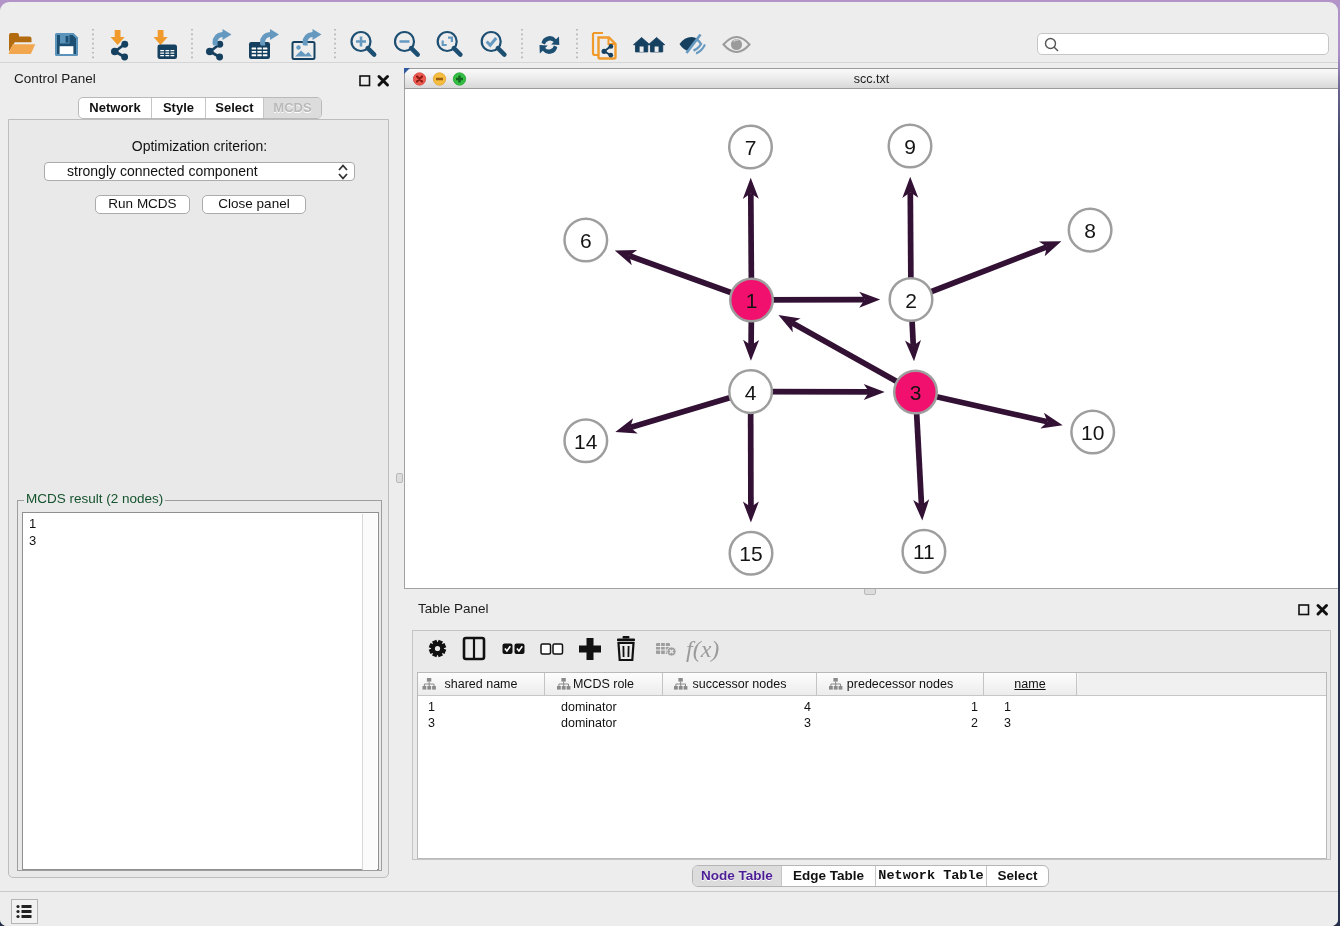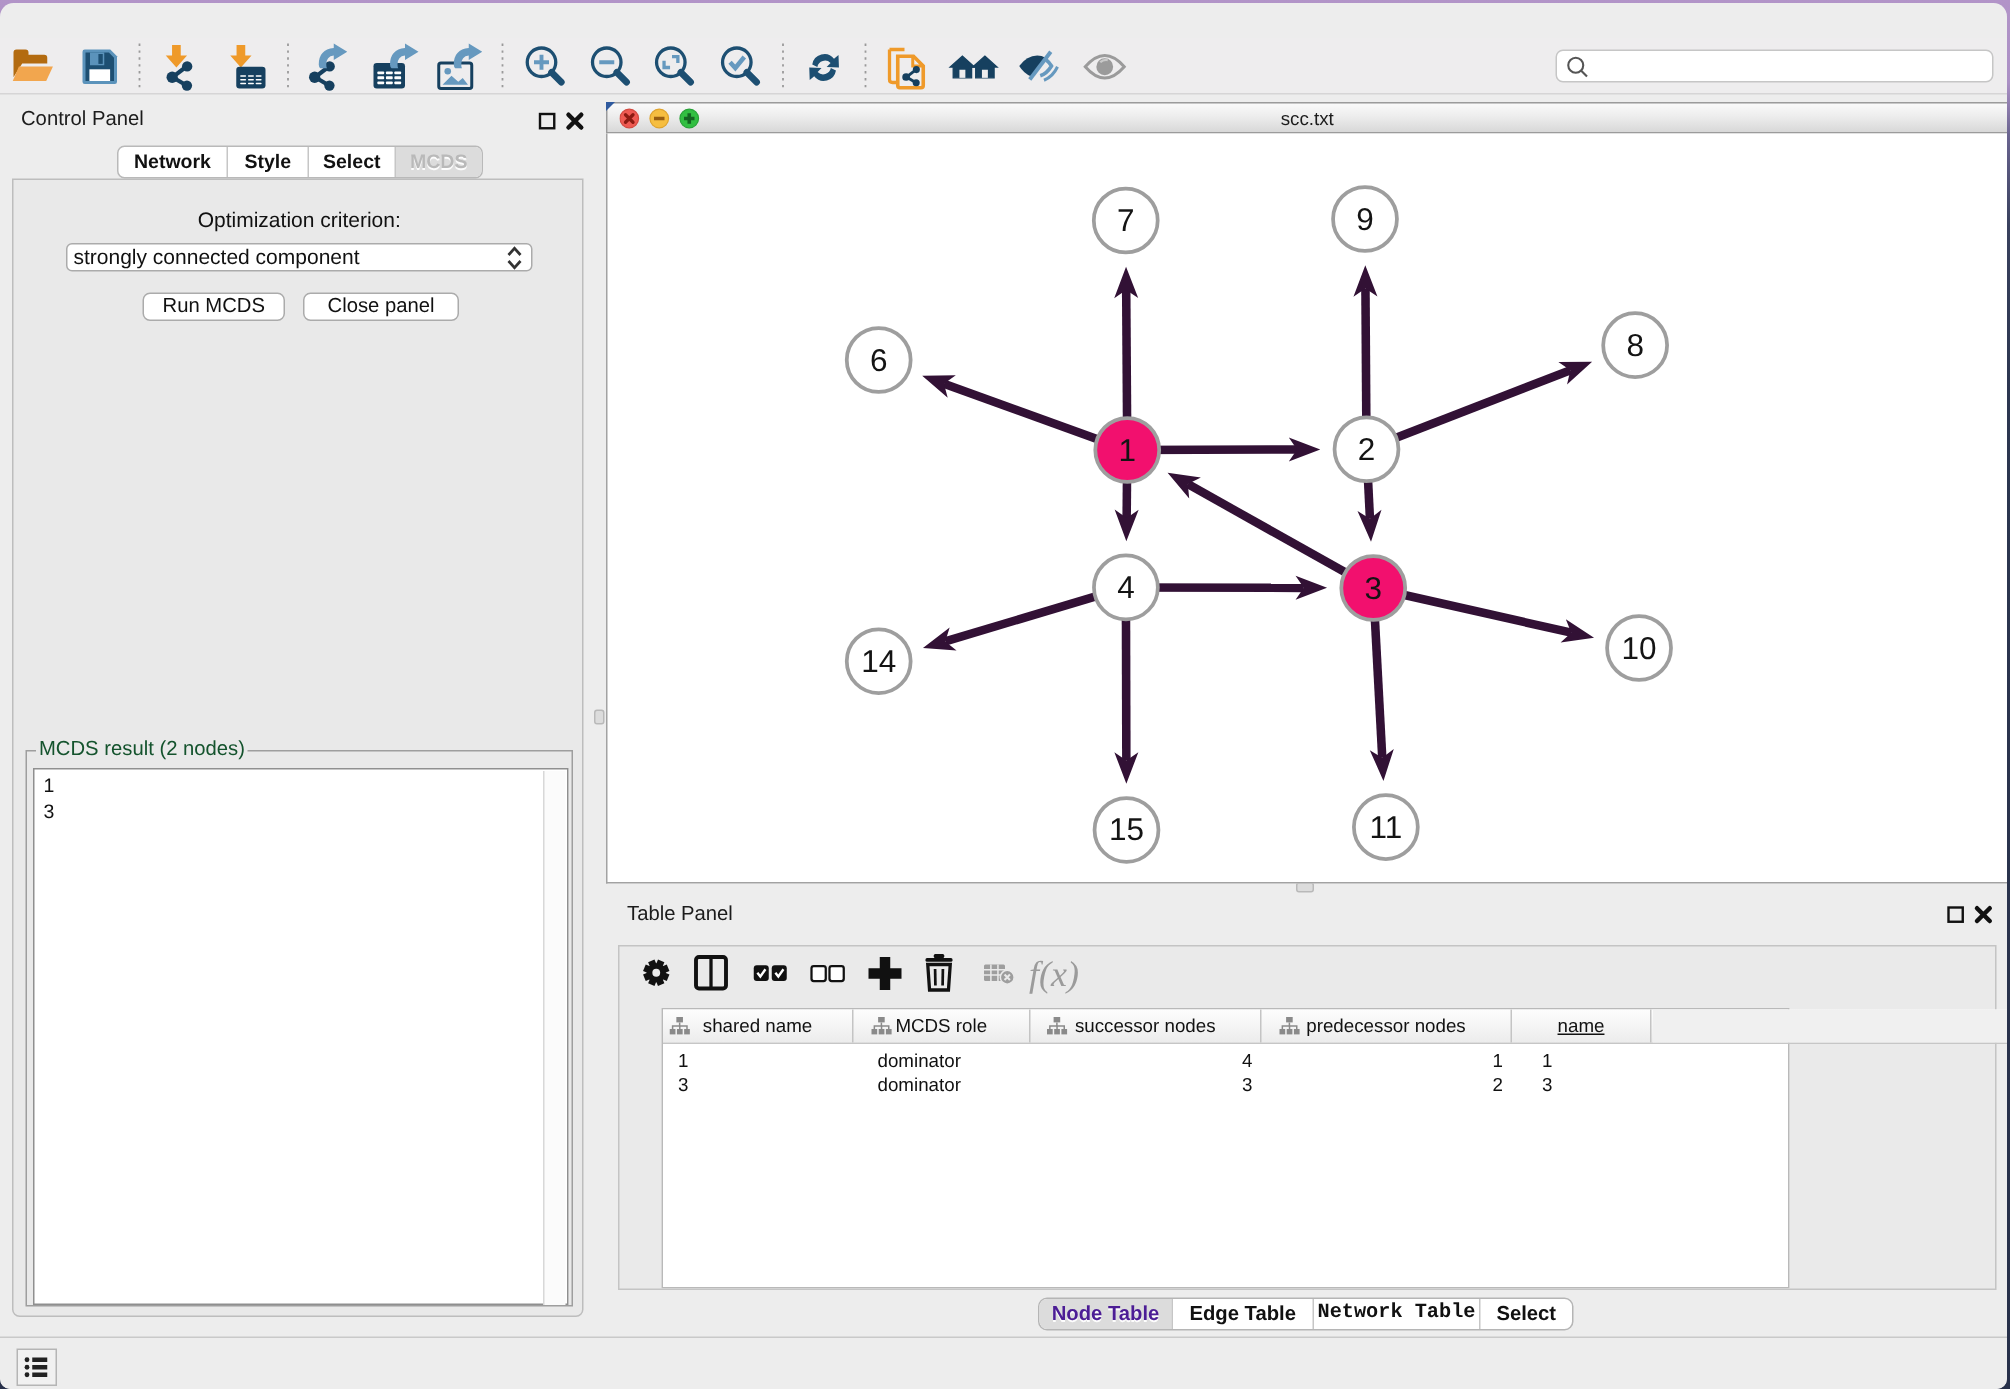--- a/index.html
+++ b/index.html
@@ -29,21 +29,21 @@
           background:#fff; border:1px solid #b9b9b9; border-radius:5px; display:flex;
           font-size:13px; font-weight:bold; z-index:5; }
   .tabs .tab { flex:0 0 auto; text-align:center; line-height:20px; color:#111;
                border-right:1px solid #c6c6c6; }
   .tabs .tab.sel { background:#dcdcdc; color:#b9b9b9; text-shadow:0 1px 0 #fdfdfd;
                    border-right:none; border-radius:0 4px 4px 0; }
   .optlabel { position:absolute; left:0; top:136px; width:399px; text-align:center;
               font-size:14px; color:#111; }
   .combo { position:absolute; left:44px; top:160px; width:311px; height:19px; background:#fff;
            border:1px solid #ababab; border-radius:4px; font-size:14px; color:#111;
-           line-height:16px; padding-left:4px; }
+           line-height:16px; padding-left:22px; }
   .btn { position:absolute; height:19px; background:#fff; border:1px solid #ababab;
          border-radius:5px; font-size:13.5px; color:#111; text-align:center; line-height:16.5px; }
   .fieldset { position:absolute; left:17px; top:498px; width:365px; height:371px;
               border:1px solid #9e9e9e; }
   .fieldset .legend { position:absolute; left:6px; top:-10px; background:#e9e9e9;
                       font-size:13.5px; color:#14532d; padding:0 2px; }
   .mcds-text { position:absolute; left:4px; top:11px; width:357px; height:358px;
                background:#fff; border:1px solid #8f8f8f; font-size:13px; color:#111;
                line-height:16.5px; padding:3px 0 0 6px; }
   .mcds-scroll { position:absolute; right:1px; top:1px; width:15px; height:356px;
@@ -54,22 +54,22 @@
                     border-top:1px solid #9b9b9b; border-left:1px solid #9b9b9b;
                     border-bottom:1px solid #9b9b9b; }
   .net-title-text { position:absolute; left:0; width:100%; top:3px; text-align:center;
                     font-size:12.5px; color:#1c1c1c; }
   .netcanvas { position:absolute; left:404px; top:87px; width:934px; height:500px;
                background:#fff; border-left:1px solid #a2a2a2; border-bottom:1px solid #a2a2a2; }
   
   .tp-title { position:absolute; left:418px; top:599px; font-size:13.5px; color:#1c1c1c; }
   .tp-outer { position:absolute; left:412px; top:628px; width:919px; height:230px;
               background:#eaeaea; border:1px solid #c4c4c4; }
-  .tp-scroll { position:absolute; left:417px; top:670px; width:752px; height:187px;
-               background:#fff; border:1px solid #b9b9b9;margin-left:24px; }
+  .tp-scroll { position:absolute; left:417px; top:670px; width:910px; height:187px;
+               background:#fff; border:1px solid #b9b9b9; }
   .th-row { position:absolute; left:0; top:0; height:23px; width:908px;
             background:linear-gradient(180deg,#fdfdfd,#ececec); border-bottom:1px solid #c6c6c6;
             font-size:12.5px; color:#111; }
   .th-cell { position:absolute; top:0; height:22px; border-right:1px solid #c4c4c4;
              text-align:center; line-height:22px; }
   .td { position:absolute; font-size:12.5px; color:#111; }
   
   .btabs { position:absolute; left:692px; top:863px; height:22px; display:flex; font-size:13.5px;
            font-weight:bold; background:#fff; border:1px solid #b5b5b5; border-radius:6px; }
   .btabs .tab { text-align:center; line-height:20px; color:#111; border-right:1px solid #c6c6c6; }

